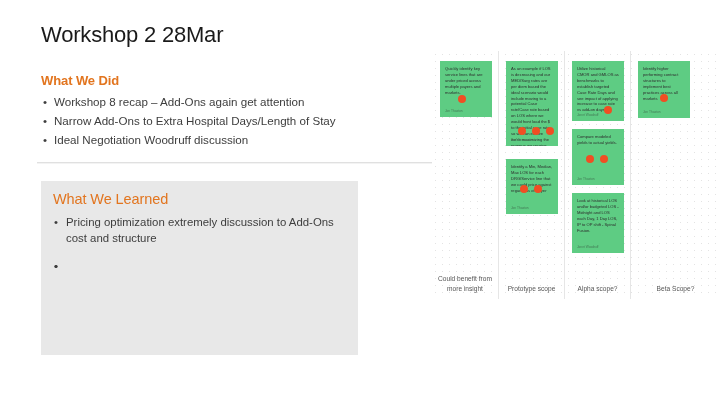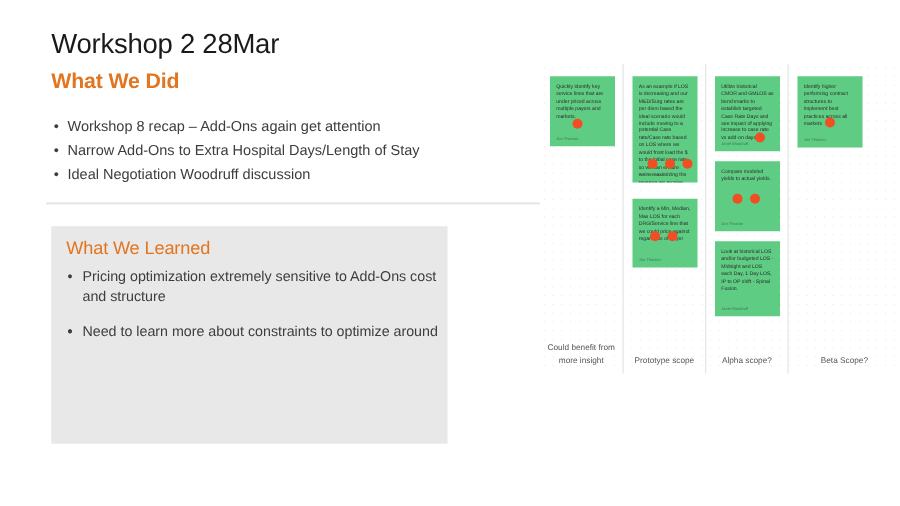--- a/index.html
+++ b/index.html
@@ -24,22 +24,22 @@
     font-size: 22px;
     font-weight: 400;
     color: #1a1a1a;
     letter-spacing: -0.2px;
     white-space: nowrap;
   }
 
   #what-we-did-heading {
     position: absolute;
     left: 41px;
-    top: 55px;
-    font-size: 17px;
+    top: 73px;
+    font-size: 13px;
     font-weight: bold;
     color: #e2751f;
     letter-spacing: -0.1px;
   }
 
   #did-list {
     position: absolute;
     left: 41px;
     top: 92px;
     width: 390px;
@@ -231,28 +231,27 @@
   </ul>
 </div>
 
 <div id="section-divider"></div>
 
 <div id="learned-panel">
   <div id="what-we-learned-heading">What We Learned</div>
   <ul id="learned-list">
     <li>
       <span class="bullet-dot">•</span>
-      <span>Pricing optimization extremely sensitive to Add-Ons cost and structure</span>
-    </li>
-    <li>
-      <span class="bullet-dot">•</span>
-    </li>
-    <li>
-      <span class="bullet-dot">•</span>
-      <span>Need to learn more about constraints to optimize around</span>
+      <span>Pricing optimization extremely discussion to Add-Ons cost and structure</span>
+    </li>
+    <li>
+      <span class="bullet-dot">•</span>
+    </li>
+    <li>
+      <span class="bullet-dot">•</span>
     </li>
   </ul>
 </div>
 
 <div id="board">
 
   <div class="col-divider" style="left:66px;"></div>
   <div class="col-divider" style="left:132px;"></div>
   <div class="col-divider" style="left:198px;"></div>
 

